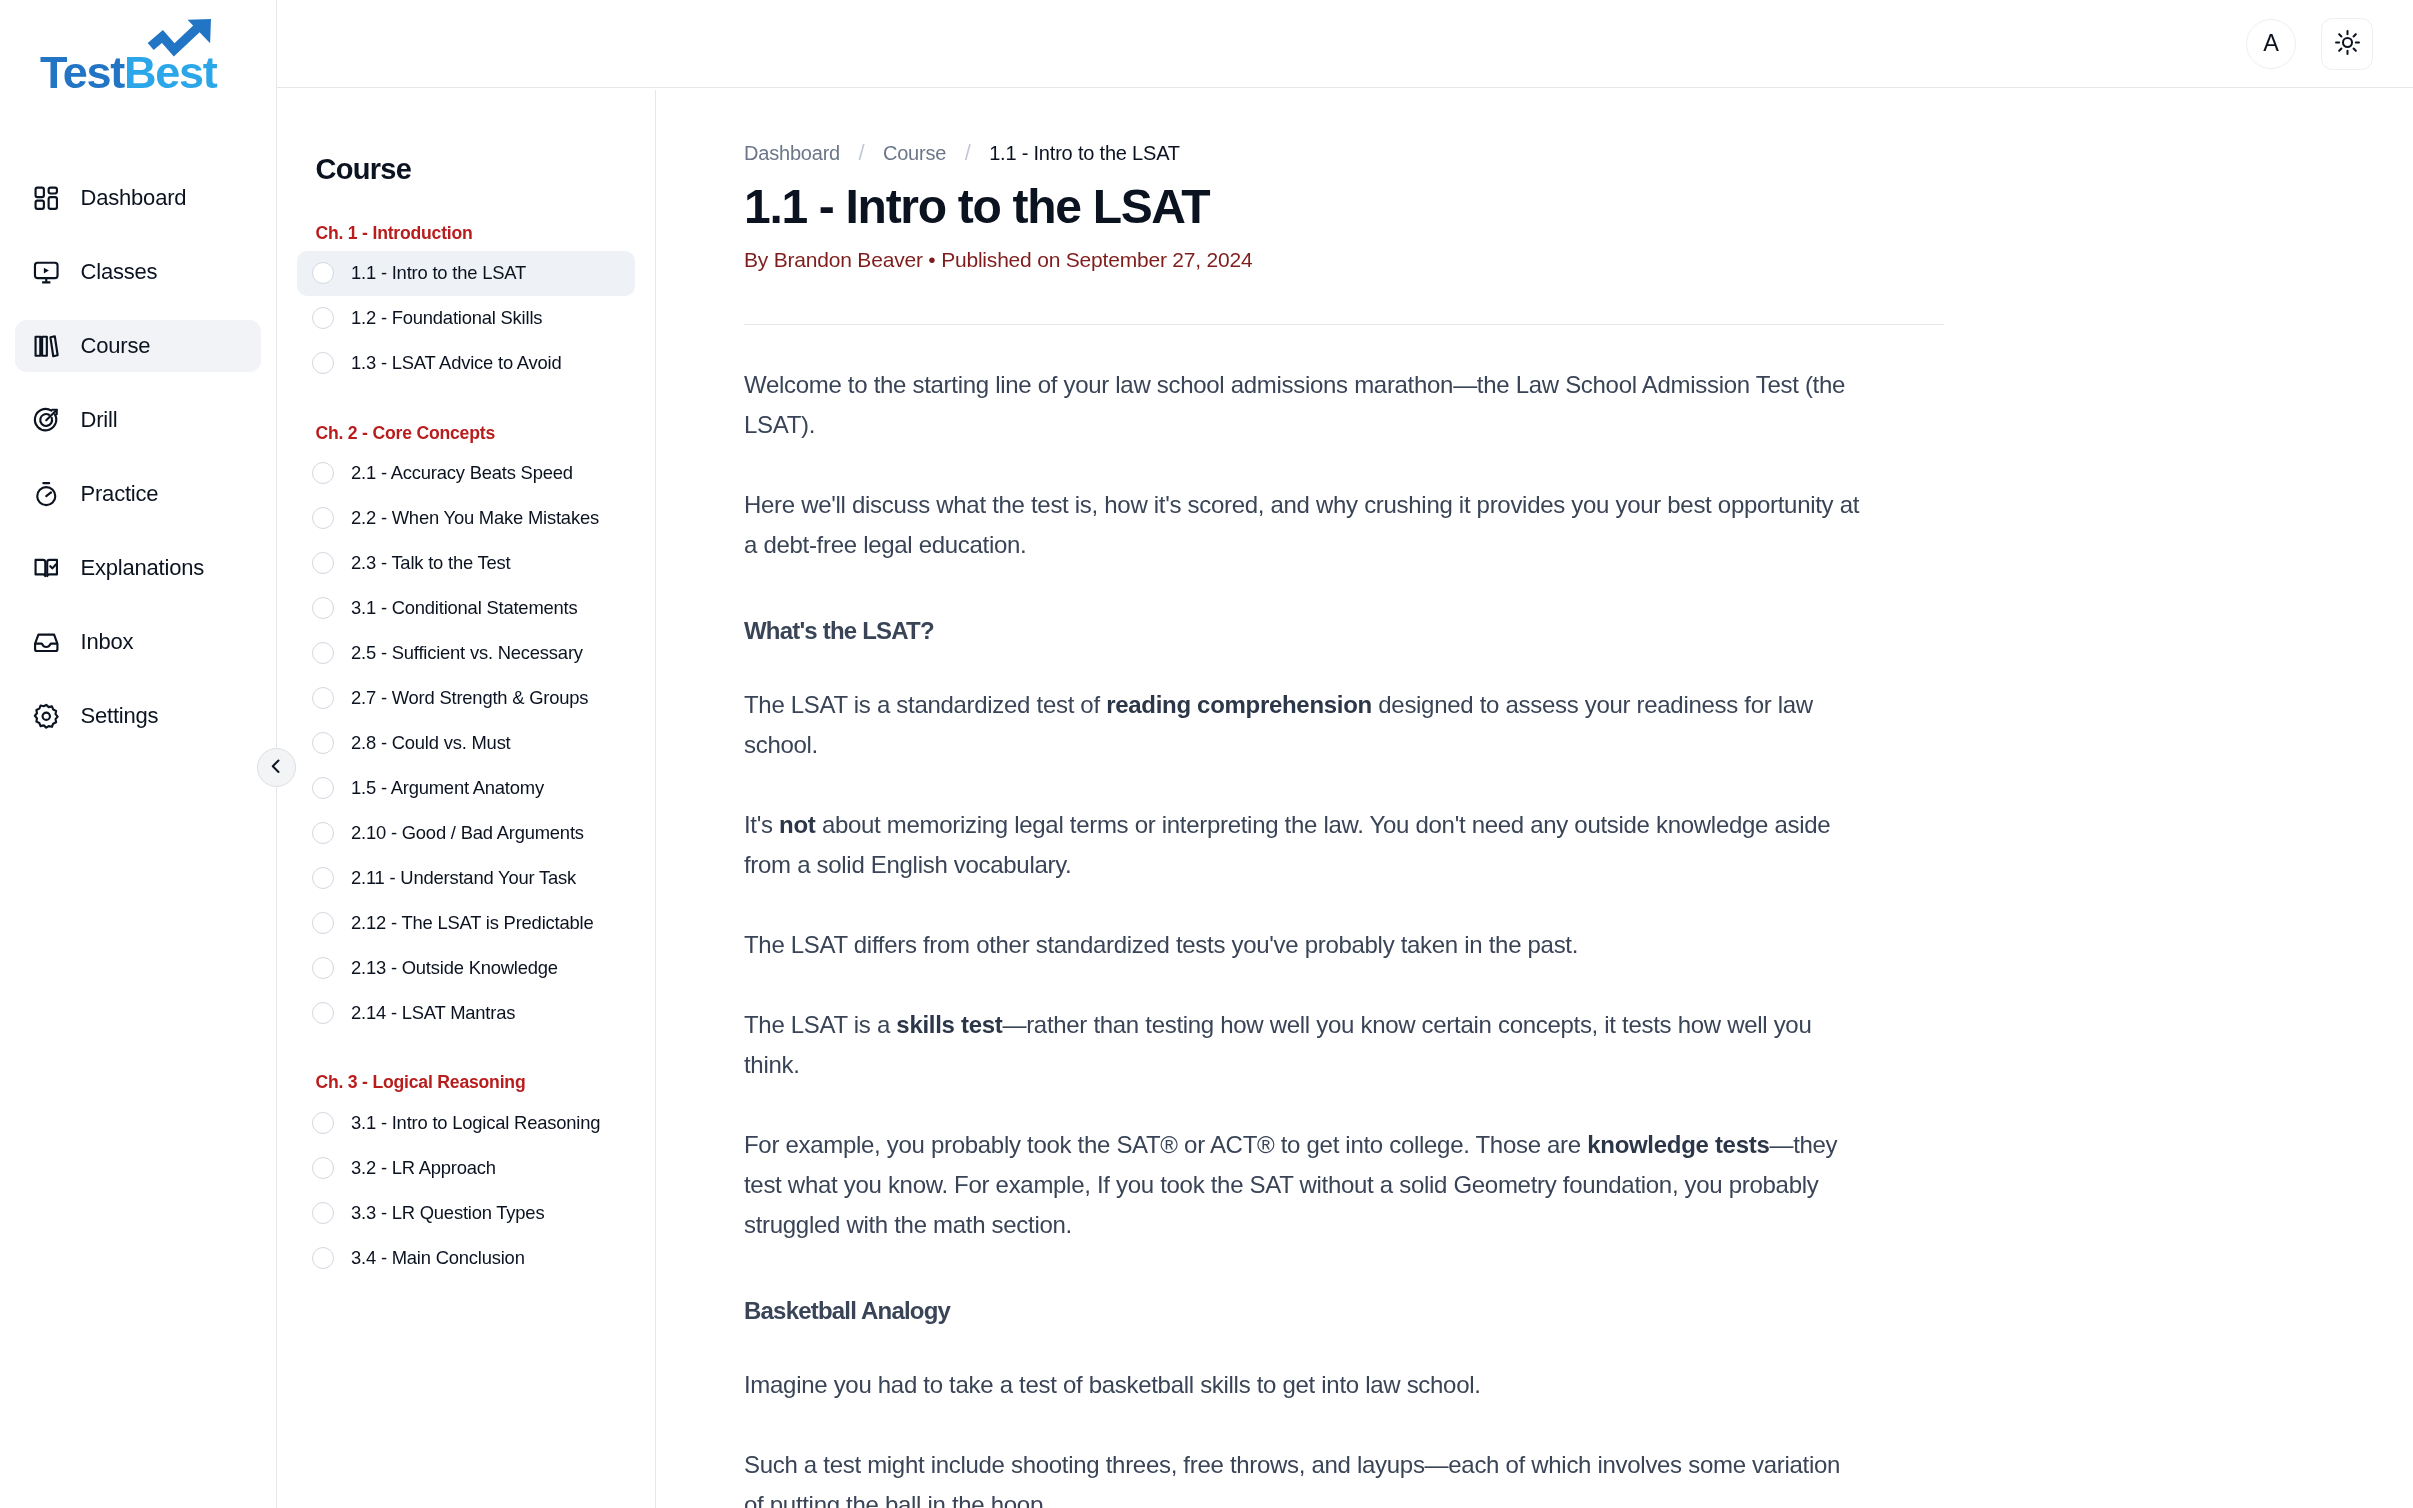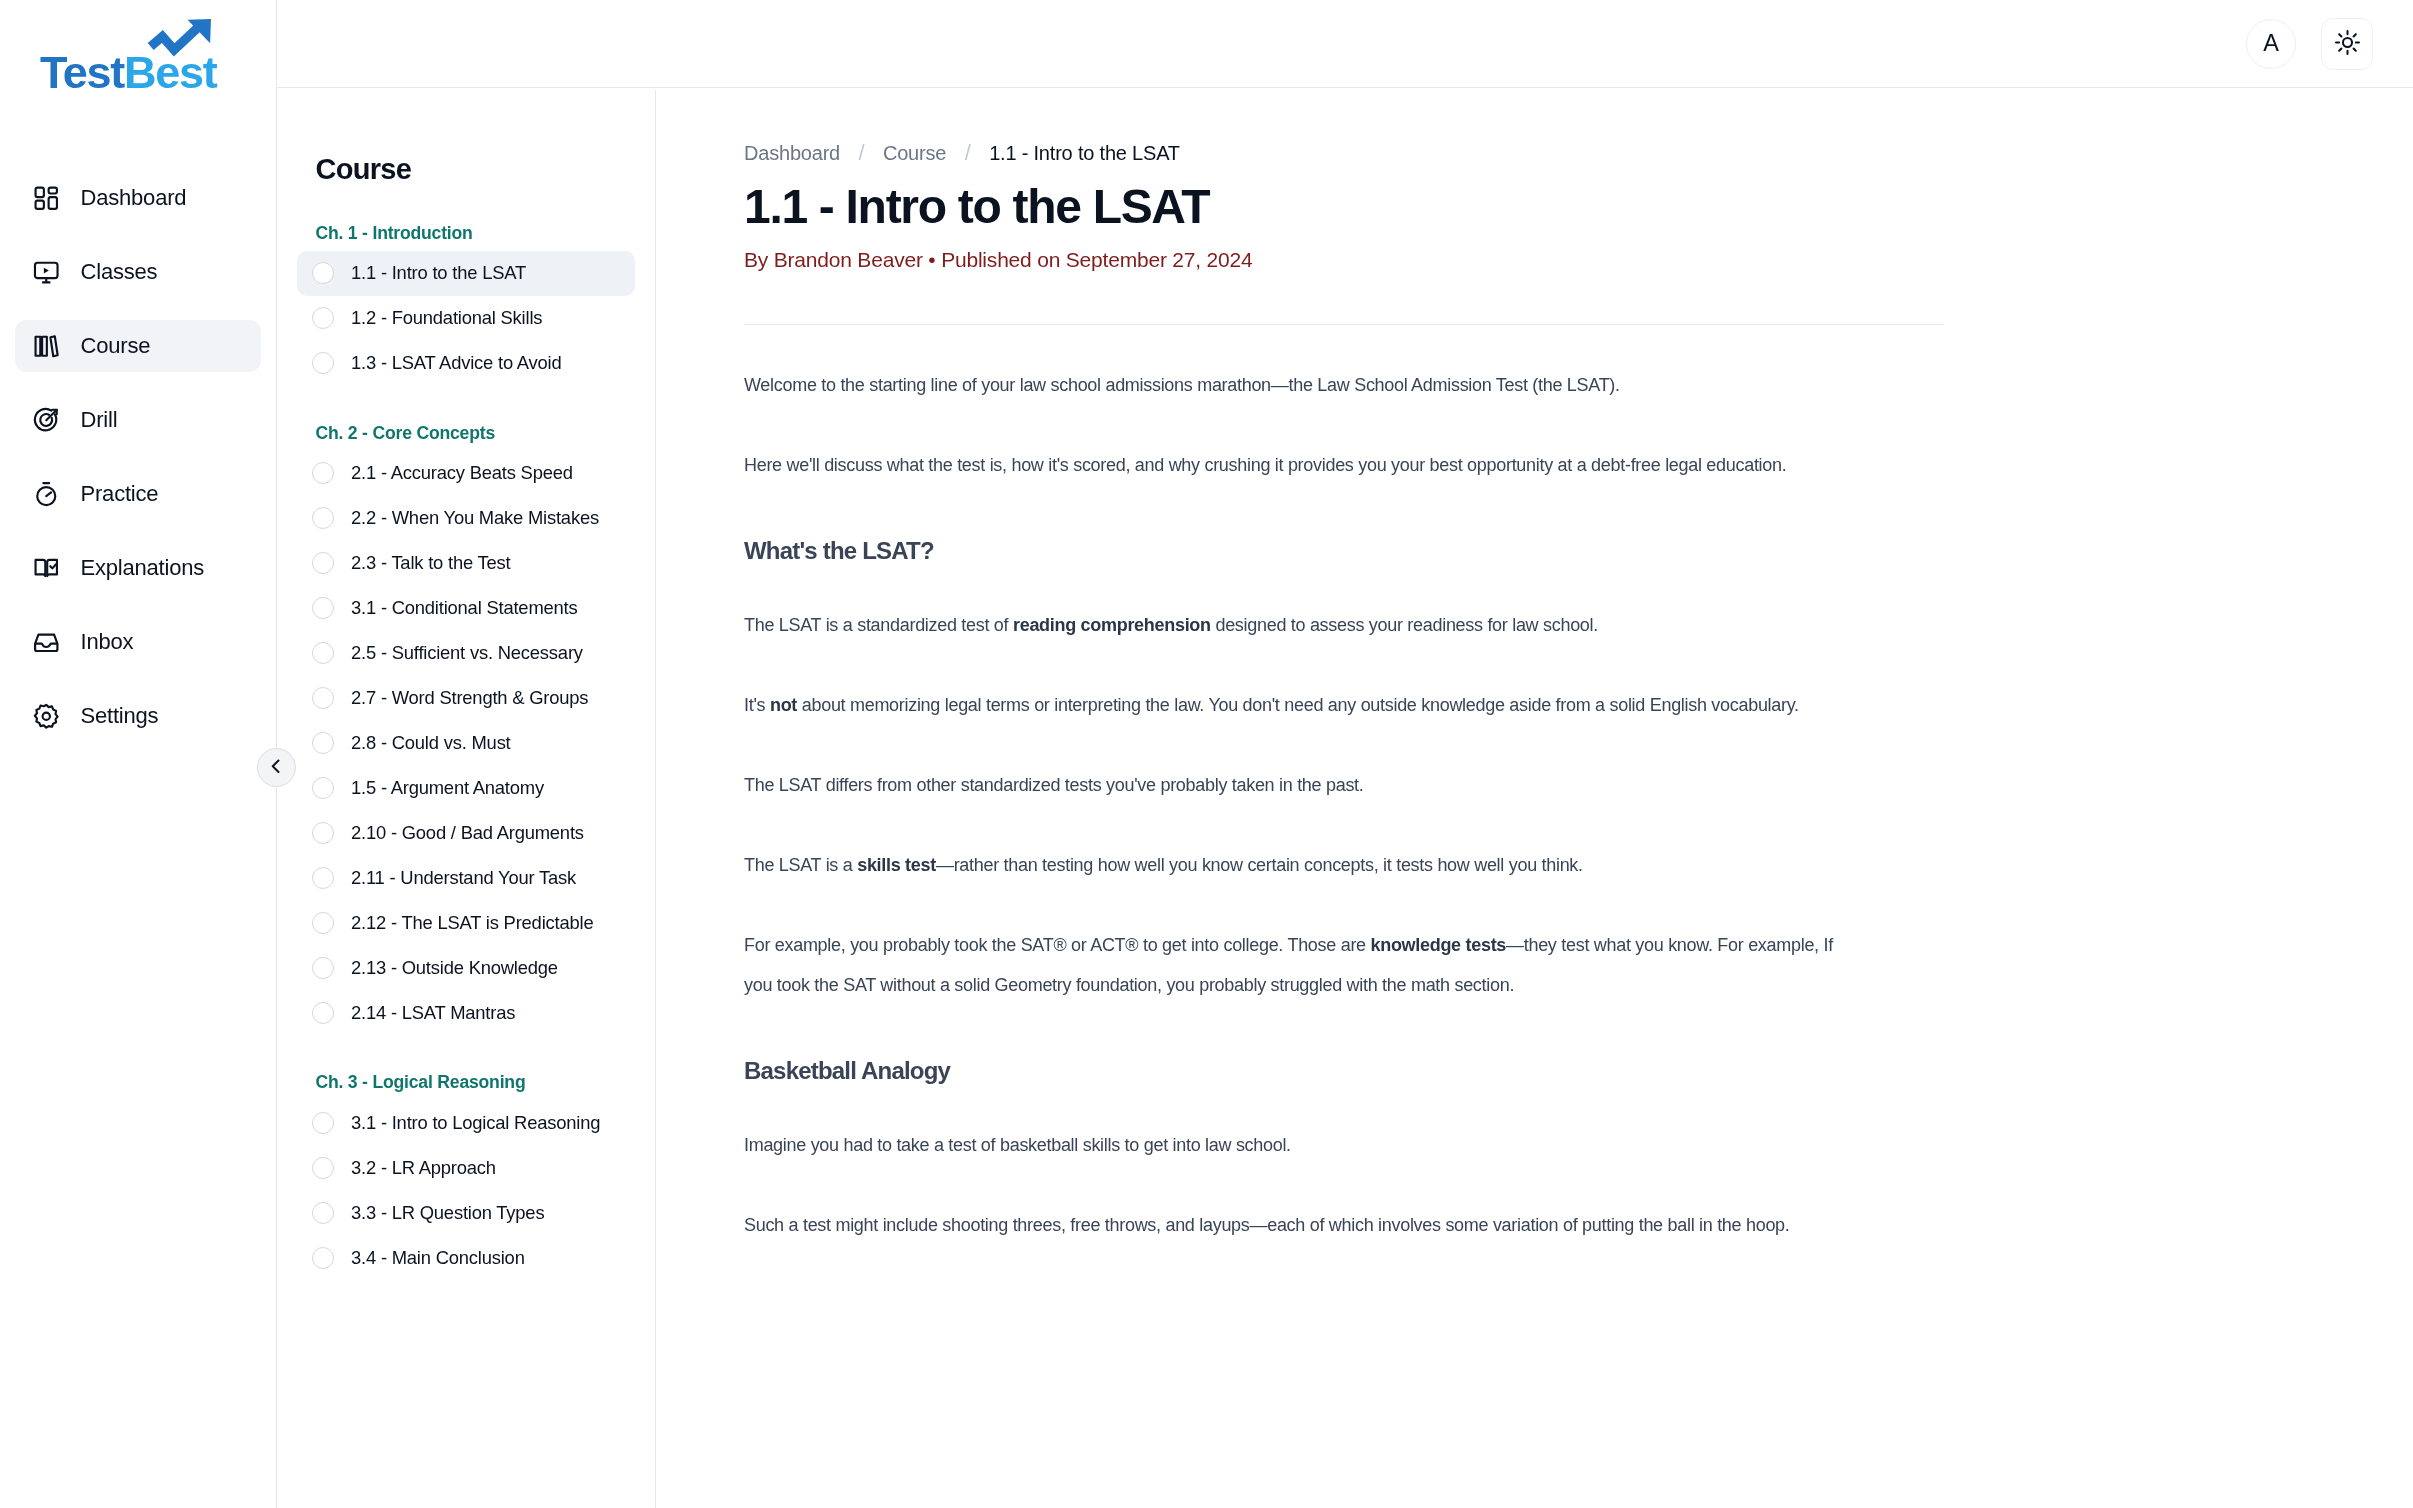--- a/index.html
+++ b/index.html
@@ -54,21 +54,21 @@
     border-right: 1.7px solid #e5e7eb;
     padding: 0 20px 0 20px;
     margin-top: 90px;
     overflow: hidden;
   }
   .course-title {
     font-size: 29px; font-weight: 800; color: #0b1220;
     letter-spacing: -0.7px; margin: 63px 0 0 18.4px;
   }
   .ch-head {
-    font-size: 17.6px; font-weight: 600; color: #0f766e;
+    font-size: 17.6px; font-weight: 600; color: #b91c1c;
     letter-spacing: -0.2px; margin: 37px 0 6.7px 18.4px;
   }
   .lesson {
     display: flex; align-items: center; gap: 17px;
     height: 45px; padding: 0 15px; border-radius: 10px;
     cursor: pointer;
   }
   .lesson.active { background: #eef1f6; }
   .radio {
     width: 22px; height: 22px; flex: 0 0 22px;
@@ -111,21 +111,21 @@
   .crumb-cur { color: #0b1220; letter-spacing: -0.2px; }
 
   .page-title {
     font-size: 48px; font-weight: 800; color: #0b1220;
     letter-spacing: -1.3px; margin: 13.4px 0 13.4px 0;
   }
   .byline { font-size: 21px; color: #7f1d1d; letter-spacing: -0.2px; }
   .divider { height: 1.7px; background: #e5e7eb; margin: 52px 0 0 0; width: 1200px; }
 
   .body p {
-    font-size: 18px; line-height: 40px; color: #394457;
+    font-size: 24px; line-height: 40px; color: #394457;
     letter-spacing: -0.3px; margin: 40px 0 0 0; max-width: 1173px;
   }
   .body p b { font-weight: 700; color: #2b3648; }
   .body h2 {
     font-size: 24px; font-weight: 800; color: #394457;
     letter-spacing: -0.8px; margin: 52px 0 0 0;
   }
 </style>
 </head>
 <body>

